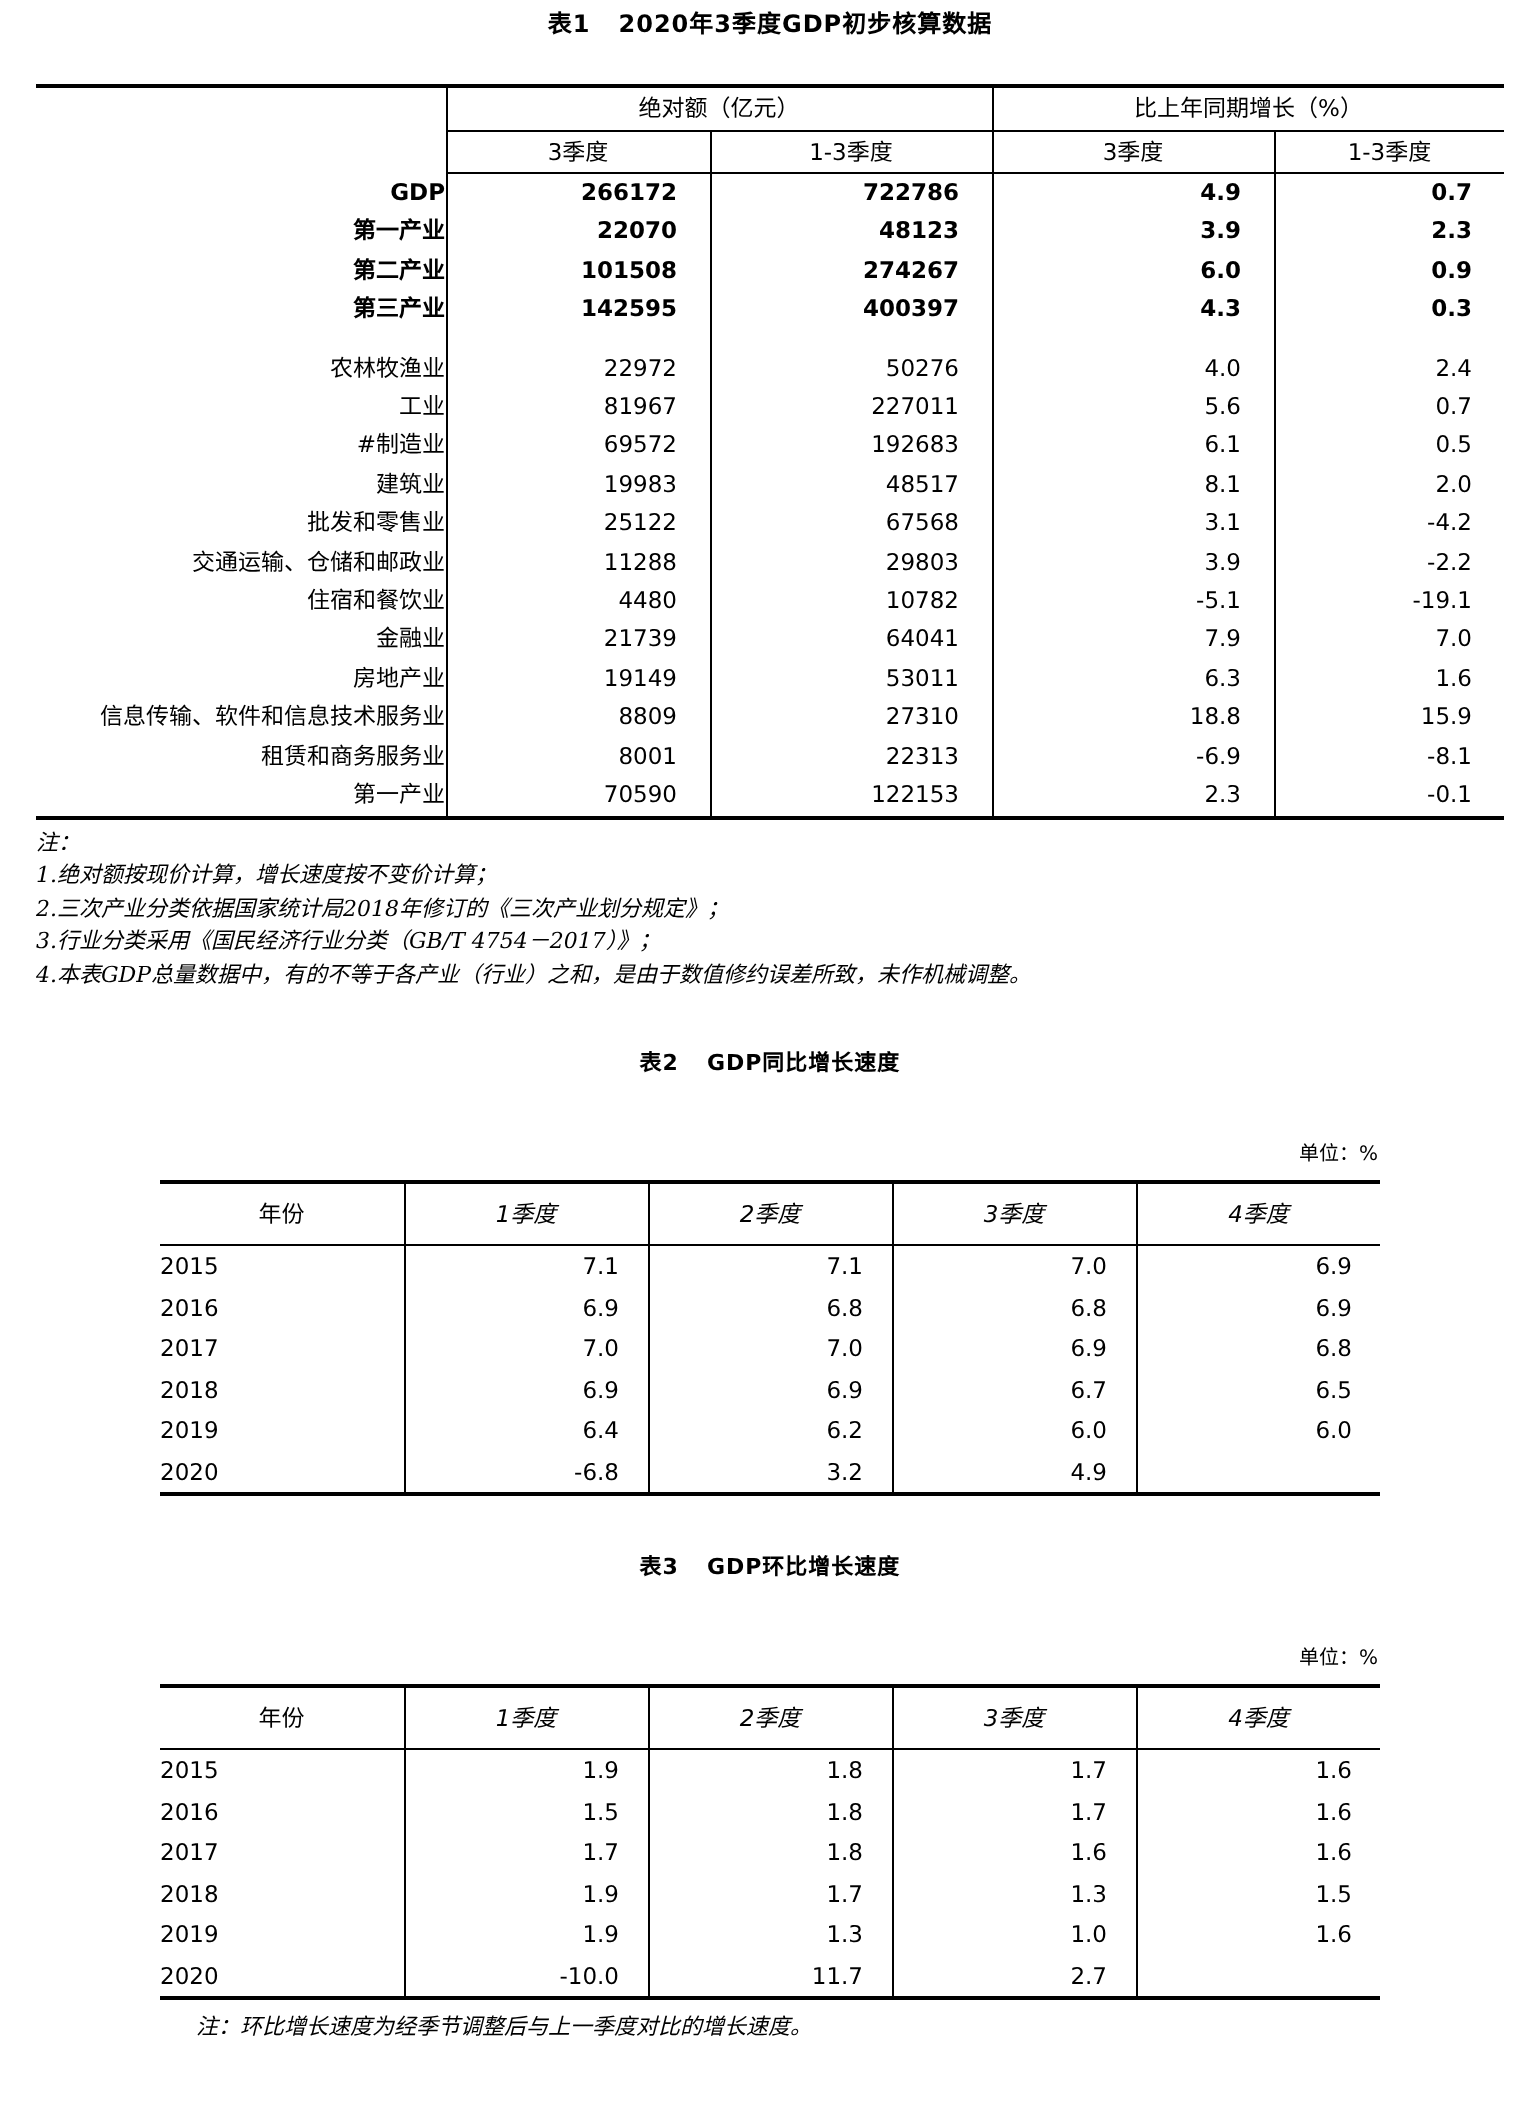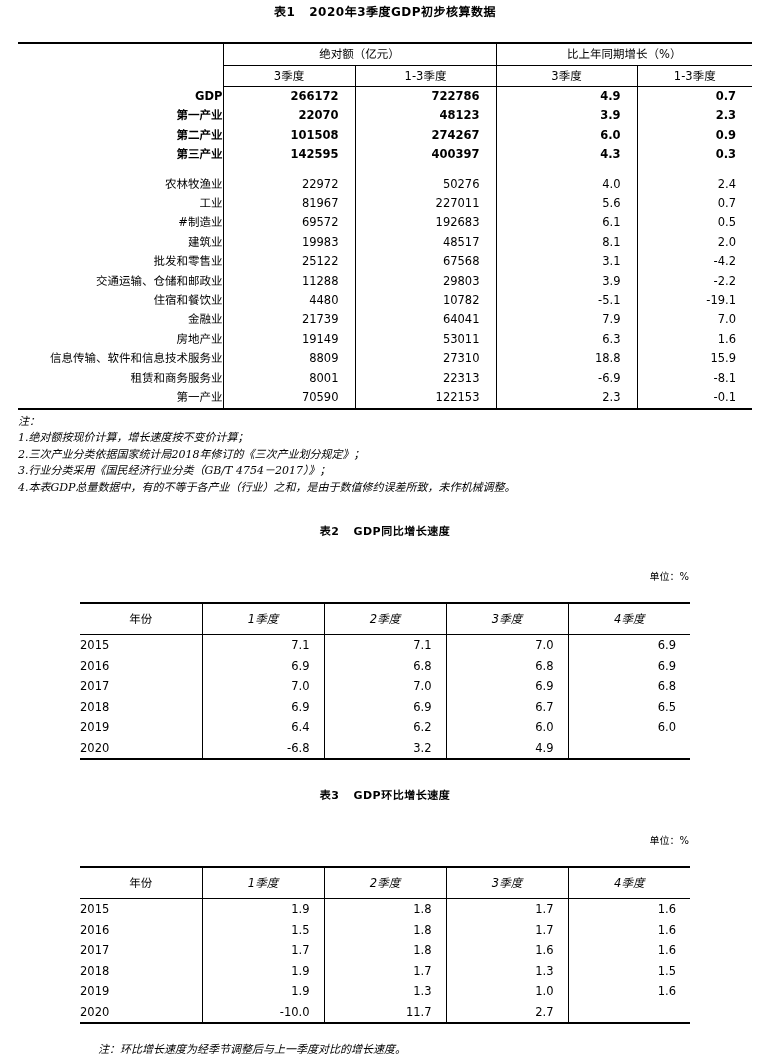--- a/index.html
+++ b/index.html
@@ -99,21 +99,21 @@
   .unit-line {
     width: 610px;
     margin: 0 auto;
     text-align: right;
     font-size: 10px;
     padding-bottom: 3px;
     padding-right: 2px;
   }
   table.t23 {
     width: 610px;
-    margin: 16px auto;
+    margin: 4px auto;
     font-size: 11.5px;
   }
   table.t23 thead td {
     border-top: 2px solid #000;
     border-bottom: 1px solid #000;
     text-align: center;
     height: 30px;
     line-height: 30px;
   }
   table.t23 thead td + td { border-left: 1px solid #000; font-style: italic; }

